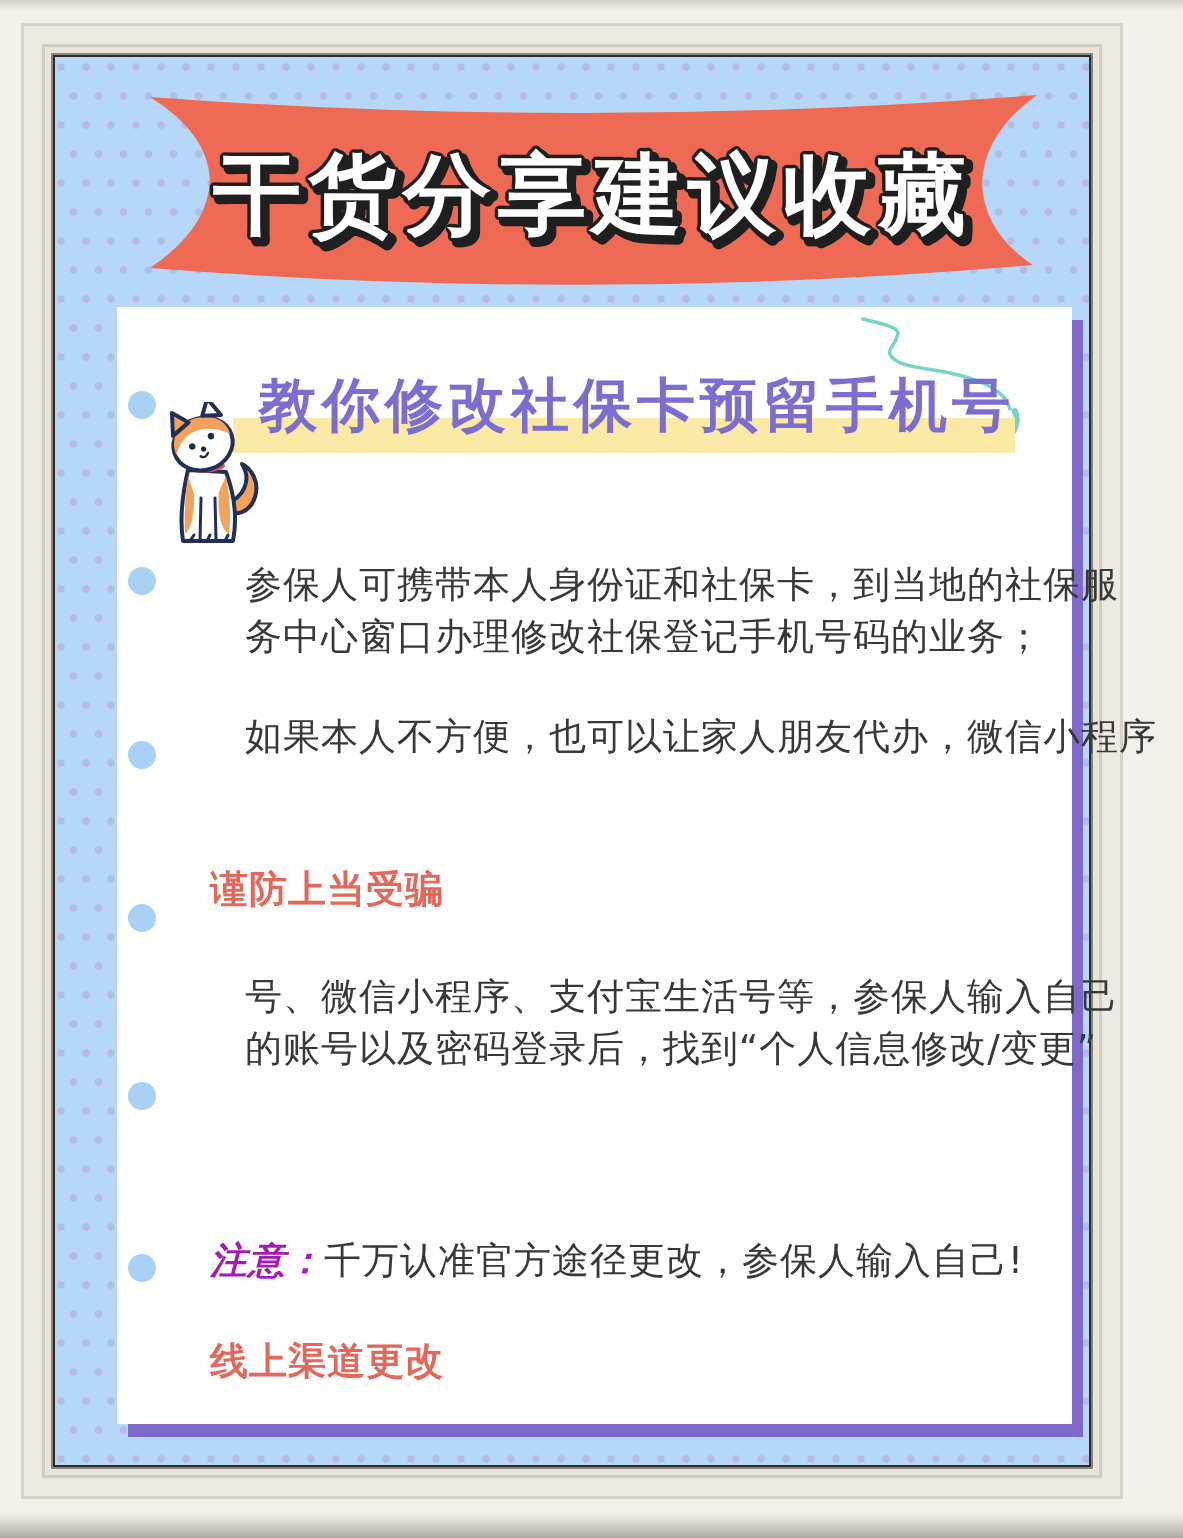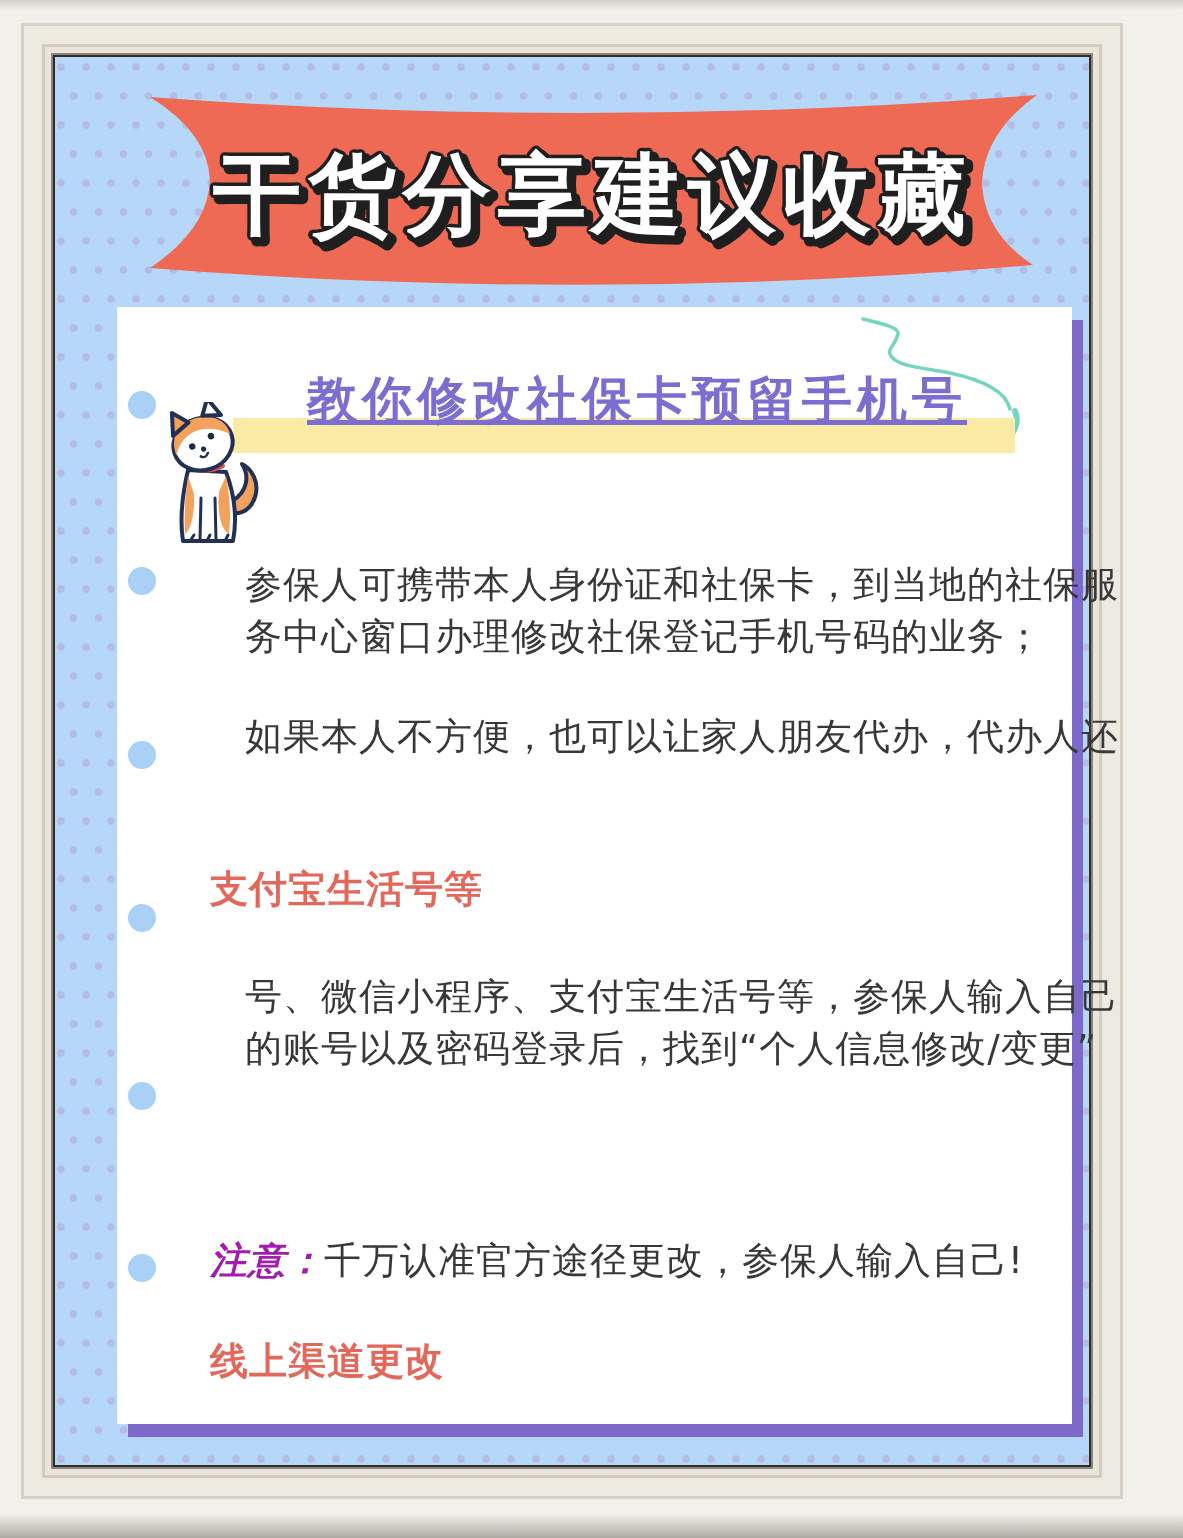--- a/index.html
+++ b/index.html
@@ -47,22 +47,22 @@
     background:#ffffff;
   }
   
   .squiggle-svg{position:absolute;left:0;top:0;width:955px;height:150px;pointer-events:none;}
   .highlight-bar{
     position:absolute;left:116px;top:111px;width:782px;height:35px;
     background:#fbe9a6;
   }
   .page-title{
     position:absolute;left:120px;top:60px;width:800px;
-    text-align:center;font-size:50px;font-weight:bold;color:#7b6ed0;
-    letter-spacing:5px;white-space:nowrap;text-decoration:underline;
+    text-align:center;font-size:58px;font-weight:bold;color:#7b6ed0;
+    letter-spacing:5px;white-space:nowrap;
   }
   .dog-svg{position:absolute;left:28px;top:95px;width:120px;height:150px;}
   .bullet-dot{
     position:absolute;left:11px;width:28px;height:28px;border-radius:50%;
     background:#a9d1f6;
   }
   
   .textline{white-space:nowrap;margin-left:35px;}
   .para{
     position:absolute;left:93px;width:862px;
@@ -137,24 +137,24 @@
     <div class="bullet-dot" style="top:597px"></div>
     <div class="bullet-dot" style="top:775px"></div>
     <div class="bullet-dot" style="top:947px"></div>
 
     <div class="para" style="top:252px">
       <div class="textline">参保人可携带本人身份证和社保卡，到当地的社保服</div>
       <div class="textline">务中心窗口办理修改社保登记手机号码的业务；</div>
     </div>
 
     <div class="para" style="top:404px">
-      <div class="textline">如果本人不方便，也可以让家人朋友代办，代办人还</div>
+      <div class="textline">如果本人不方便，也可以让家人朋友代办，微信小程序</div>
     </div>
 
-    <div class="section-heading" style="top:560px">支付宝生活号等</div>
+    <div class="section-heading" style="top:560px">谨防上当受骗</div>
 
     <div class="para" style="top:664px">
       <div class="textline">号、微信小程序、支付宝生活号等，参保人输入自己</div>
       <div class="textline">的账号以及密码登录后，找到“个人信息修改/变更”</div>
     </div>
 
     <div class="note-line" style="top:928px">
       <span class="note-label">注意：</span><span>千万认准官方途径更改，参保人输入自己!</span>
     </div>
 

